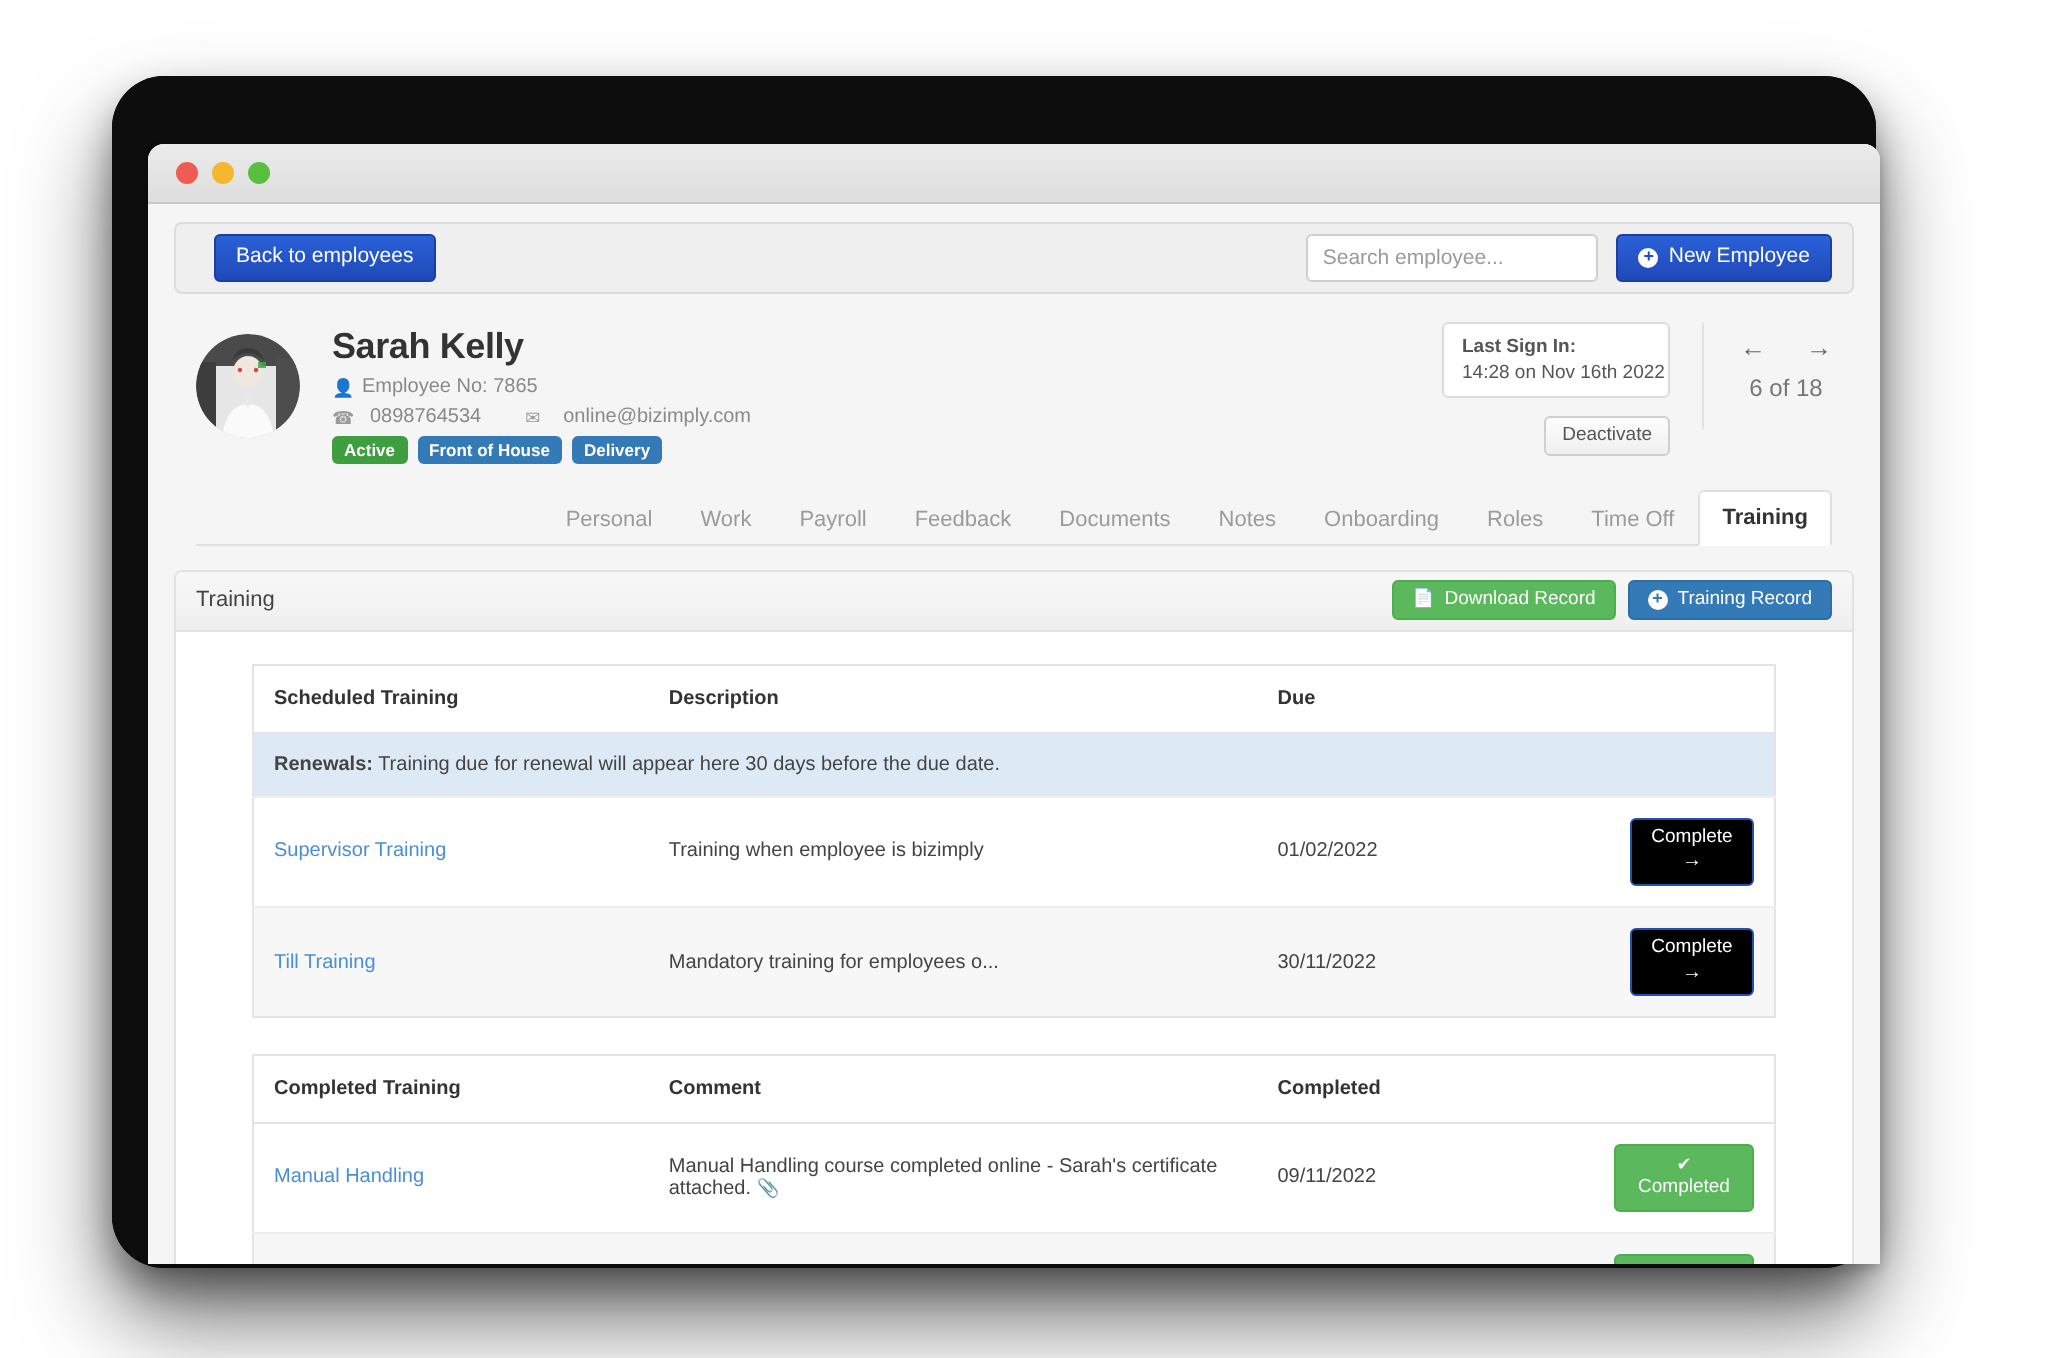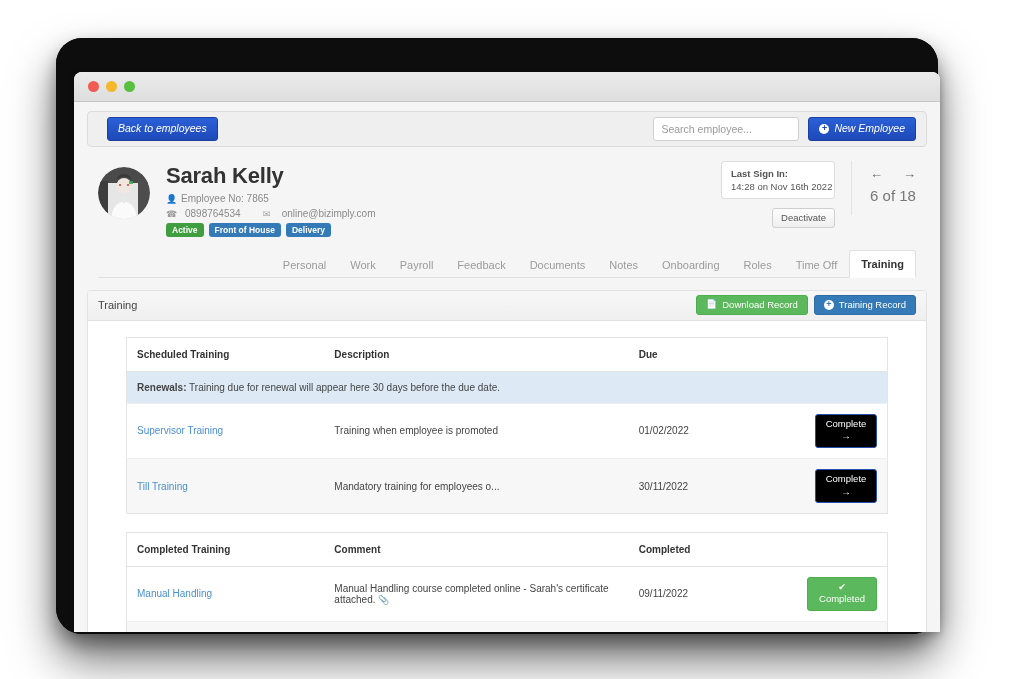--- a/index.html
+++ b/index.html
@@ -104,21 +104,20 @@
     align-items: center;
     line-height: 1.1;
     box-sizing: border-box;
     border: 1px solid transparent;
   }
   .btn-primary {
     background: #1c4fc4;
     background: linear-gradient(#2a60d8, #1f49b8);
     color: #fff;
     border-color: #1b3f9e;
-    font-style: italic;
   }
   .btn-primary-flat {
     background: #337ab7;
     color: #fff;
     border-color: #2e6da4;
   }
   .btn-success {
     background: #5cb85c;
     color: #fff;
     border-color: #4cae4c;
@@ -176,21 +175,21 @@
     overflow: hidden;
     flex: 0 0 52px;
     background: #d4d4d4;
     margin-top: 4px;
     position: relative;
   }
   .avatar svg { display:block; width:52px; height:52px; }
 
   .emp-info { margin-left: 16px; }
   .emp-name {
-    font-size: 22px;
+    font-size: 18px;
     font-weight: bold;
     color: #333;
     margin: 0 0 4px 0;
     letter-spacing: -0.2px;
   }
   .emp-line {
     font-size: 10px;
     color: #8a8a8a;
     margin-bottom: 4px;
     display: flex;
@@ -257,21 +256,21 @@
   }
   .pager-arrows {
     display: flex;
     gap: 20px;
     justify-content: center;
     color: #666;
     font-size: 13px;
     margin-bottom: 7px;
   }
   .pager-arrows span { cursor: pointer; line-height: 1; }
-  .pager-count { font-size: 15px; color: #777; }
+  .pager-count { font-size: 12px; color: #777; }
 
   
   .tabs {
     display: flex;
     margin: 12px 24px 0 24px;
     border-bottom: 1px solid #e0e0e0;
     align-items: flex-end;
     justify-content: flex-end;
   }
   .tab {
@@ -563,21 +562,21 @@
               <tr class="renewal-row">
                 <td colspan="4">
                   <b>Renewals:</b><span> Training due for renewal will appear here 30 days before the due date.</span>
                 </td>
               </tr>
 
               <tr>
                 <td>
                   <span class="link">Supervisor Training</span>
                 </td>
-                <td>Training when employee is promoted</td>
+                <td>Training when employee is bizimply</td>
                 <td>01/02/2022</td>
                 <td class="act-cell">
                   <span class="btn-complete">
                     <span>Complete</span>
                     <span class="arrow">→</span>
                   </span>
                 </td>
               </tr>
 
               <tr class="striped">

